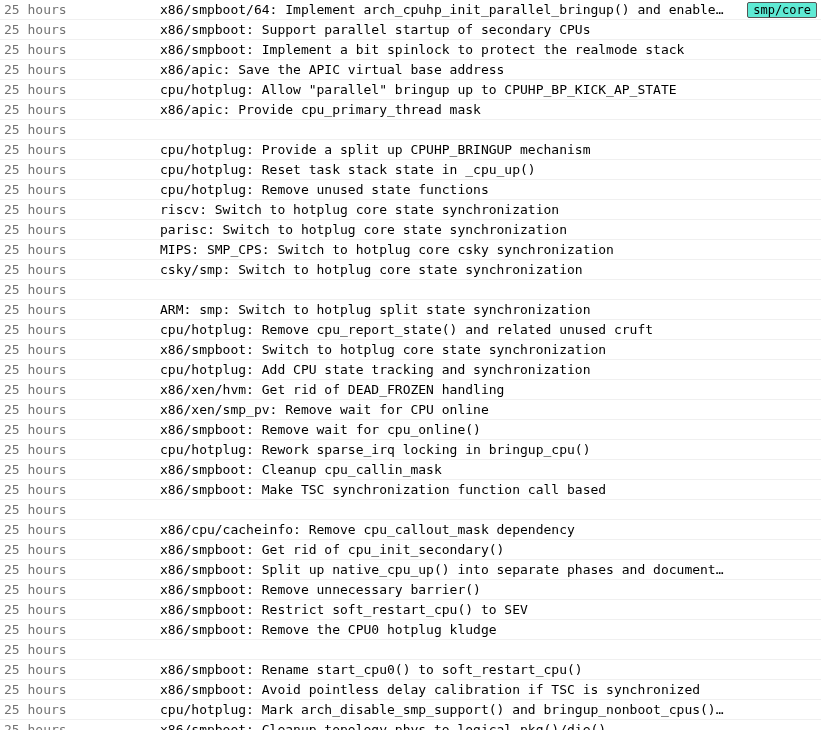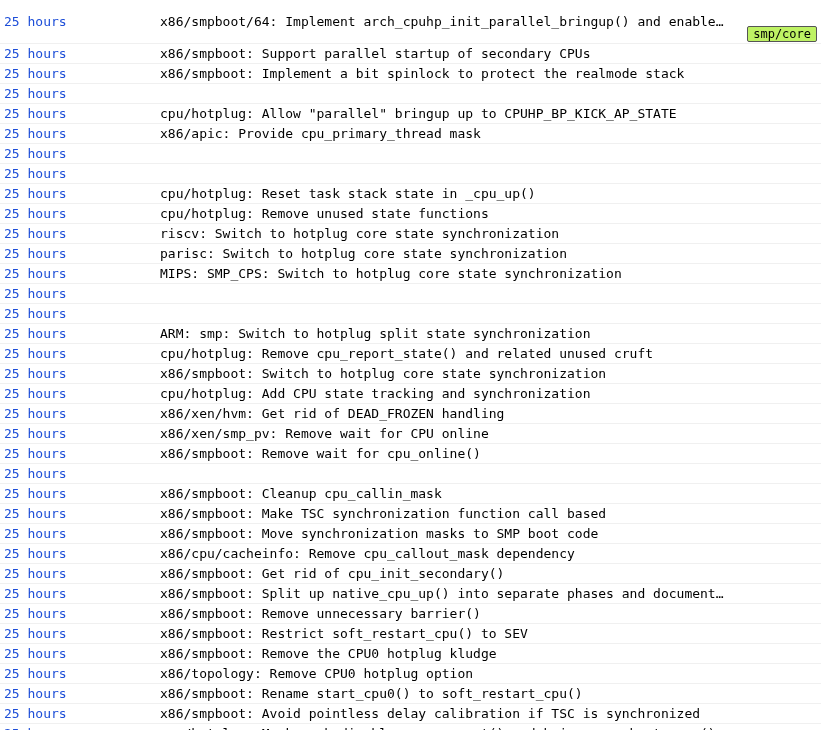--- a/index.html
+++ b/index.html
@@ -25,21 +25,21 @@
       min-height: 20px;
       padding: 1px 0;
     }
     .row:first-child {
       background: #fff;
     }
     .col-time {
       width: 100px;
       min-width: 100px;
       padding-left: 4px;
-      color: #1d4ed8;
+      color: #737373;
     }
     .col-avatar {
       width: 60px;
       min-width: 60px;
     }
     .col-message {
       flex: 1;
       color: #000;
       overflow: hidden;
       text-overflow: ellipsis;
@@ -54,24 +54,23 @@
     .tag {
       display: inline-block;
       padding: 1px 6px;
       border: 1px solid #ccc;
       border-radius: 2px;
       font-size: 12px;
       color: #333;
       background: #fff;
     }
     .tag-highlight {
-      background: #bef264;
+      background: #5eead4;
       border-color: #999;
       color: #000;
-      margin-top: 25px;
     }
   </style>
 </head>
 <body>
 
 <div class="table-container">
 <div class="row">
       <div class="col-time">25 hours</div>
       <div class="col-avatar"></div>
       <div class="col-message">x86/smpboot/64: Implement arch_cpuhp_init_parallel_bringup() and enable it</div>
@@ -85,20 +84,21 @@
     </div>
     <div class="row">
       <div class="col-time">25 hours</div>
       <div class="col-avatar"></div>
       <div class="col-message">x86/smpboot: Implement a bit spinlock to protect the realmode stack</div>
       <div class="col-tag"></div>
     </div>
     <div class="row">
       <div class="col-time">25 hours</div>
       <div class="col-avatar"></div>
+      <div class="col-message">x86/apic: Save the APIC virtual base address</div>
       <div class="col-tag"></div>
     </div>
     <div class="row">
       <div class="col-time">25 hours</div>
       <div class="col-avatar"></div>
       <div class="col-message">cpu/hotplug: Allow "parallel" bringup up to CPUHP_BP_KICK_AP_STATE</div>
       <div class="col-tag"></div>
     </div>
     <div class="row">
       <div class="col-time">25 hours</div>
@@ -107,20 +107,21 @@
       <div class="col-tag"></div>
     </div>
     <div class="row">
       <div class="col-time">25 hours</div>
       <div class="col-avatar"></div>
       <div class="col-tag"></div>
     </div>
     <div class="row">
       <div class="col-time">25 hours</div>
       <div class="col-avatar"></div>
+      <div class="col-message">cpu/hotplug: Provide a split up CPUHP_BRINGUP mechanism</div>
       <div class="col-tag"></div>
     </div>
     <div class="row">
       <div class="col-time">25 hours</div>
       <div class="col-avatar"></div>
       <div class="col-message">cpu/hotplug: Reset task stack state in _cpu_up()</div>
       <div class="col-tag"></div>
     </div>
     <div class="row">
       <div class="col-time">25 hours</div>
@@ -136,26 +137,27 @@
     </div>
     <div class="row">
       <div class="col-time">25 hours</div>
       <div class="col-avatar"></div>
       <div class="col-message">parisc: Switch to hotplug core state synchronization</div>
       <div class="col-tag"></div>
     </div>
     <div class="row">
       <div class="col-time">25 hours</div>
       <div class="col-avatar"></div>
-      <div class="col-message">MIPS: SMP_CPS: Switch to hotplug core state synchronization</div>
-      <div class="col-tag"></div>
-    </div>
-    <div class="row">
-      <div class="col-time">25 hours</div>
-      <div class="col-avatar"></div>
+      <div class="col-message">MIPS: SMP_CPS: Switch to hotplug core csky synchronization</div>
+      <div class="col-tag"></div>
+    </div>
+    <div class="row">
+      <div class="col-time">25 hours</div>
+      <div class="col-avatar"></div>
+      <div class="col-message">csky/smp: Switch to hotplug core state synchronization</div>
       <div class="col-tag"></div>
     </div>
     <div class="row">
       <div class="col-time">25 hours</div>
       <div class="col-avatar"></div>
       <div class="col-tag"></div>
     </div>
     <div class="row">
       <div class="col-time">25 hours</div>
       <div class="col-avatar"></div>
@@ -194,38 +196,38 @@
     </div>
     <div class="row">
       <div class="col-time">25 hours</div>
       <div class="col-avatar"></div>
       <div class="col-message">x86/smpboot: Remove wait for cpu_online()</div>
       <div class="col-tag"></div>
     </div>
     <div class="row">
       <div class="col-time">25 hours</div>
       <div class="col-avatar"></div>
+      <div class="col-message">cpu/hotplug: Rework sparse_irq locking in bringup_cpu()</div>
       <div class="col-tag"></div>
     </div>
     <div class="row">
       <div class="col-time">25 hours</div>
       <div class="col-avatar"></div>
       <div class="col-message">x86/smpboot: Cleanup cpu_callin_mask</div>
       <div class="col-tag"></div>
     </div>
     <div class="row">
       <div class="col-time">25 hours</div>
       <div class="col-avatar"></div>
       <div class="col-message">x86/smpboot: Make TSC synchronization function call based</div>
       <div class="col-tag"></div>
     </div>
     <div class="row">
       <div class="col-time">25 hours</div>
       <div class="col-avatar"></div>
-      <div class="col-message">x86/smpboot: Move synchronization masks to SMP boot code</div>
       <div class="col-tag"></div>
     </div>
     <div class="row">
       <div class="col-time">25 hours</div>
       <div class="col-avatar"></div>
       <div class="col-message">x86/cpu/cacheinfo: Remove cpu_callout_mask dependency</div>
       <div class="col-tag"></div>
     </div>
     <div class="row">
       <div class="col-time">25 hours</div>
@@ -253,21 +255,20 @@
     </div>
     <div class="row">
       <div class="col-time">25 hours</div>
       <div class="col-avatar"></div>
       <div class="col-message">x86/smpboot: Remove the CPU0 hotplug kludge</div>
       <div class="col-tag"></div>
     </div>
     <div class="row">
       <div class="col-time">25 hours</div>
       <div class="col-avatar"></div>
-      <div class="col-message">x86/topology: Remove CPU0 hotplug option</div>
       <div class="col-tag"></div>
     </div>
     <div class="row">
       <div class="col-time">25 hours</div>
       <div class="col-avatar"></div>
       <div class="col-message">x86/smpboot: Rename start_cpu0() to soft_restart_cpu()</div>
       <div class="col-tag"></div>
     </div>
     <div class="row">
       <div class="col-time">25 hours</div>

